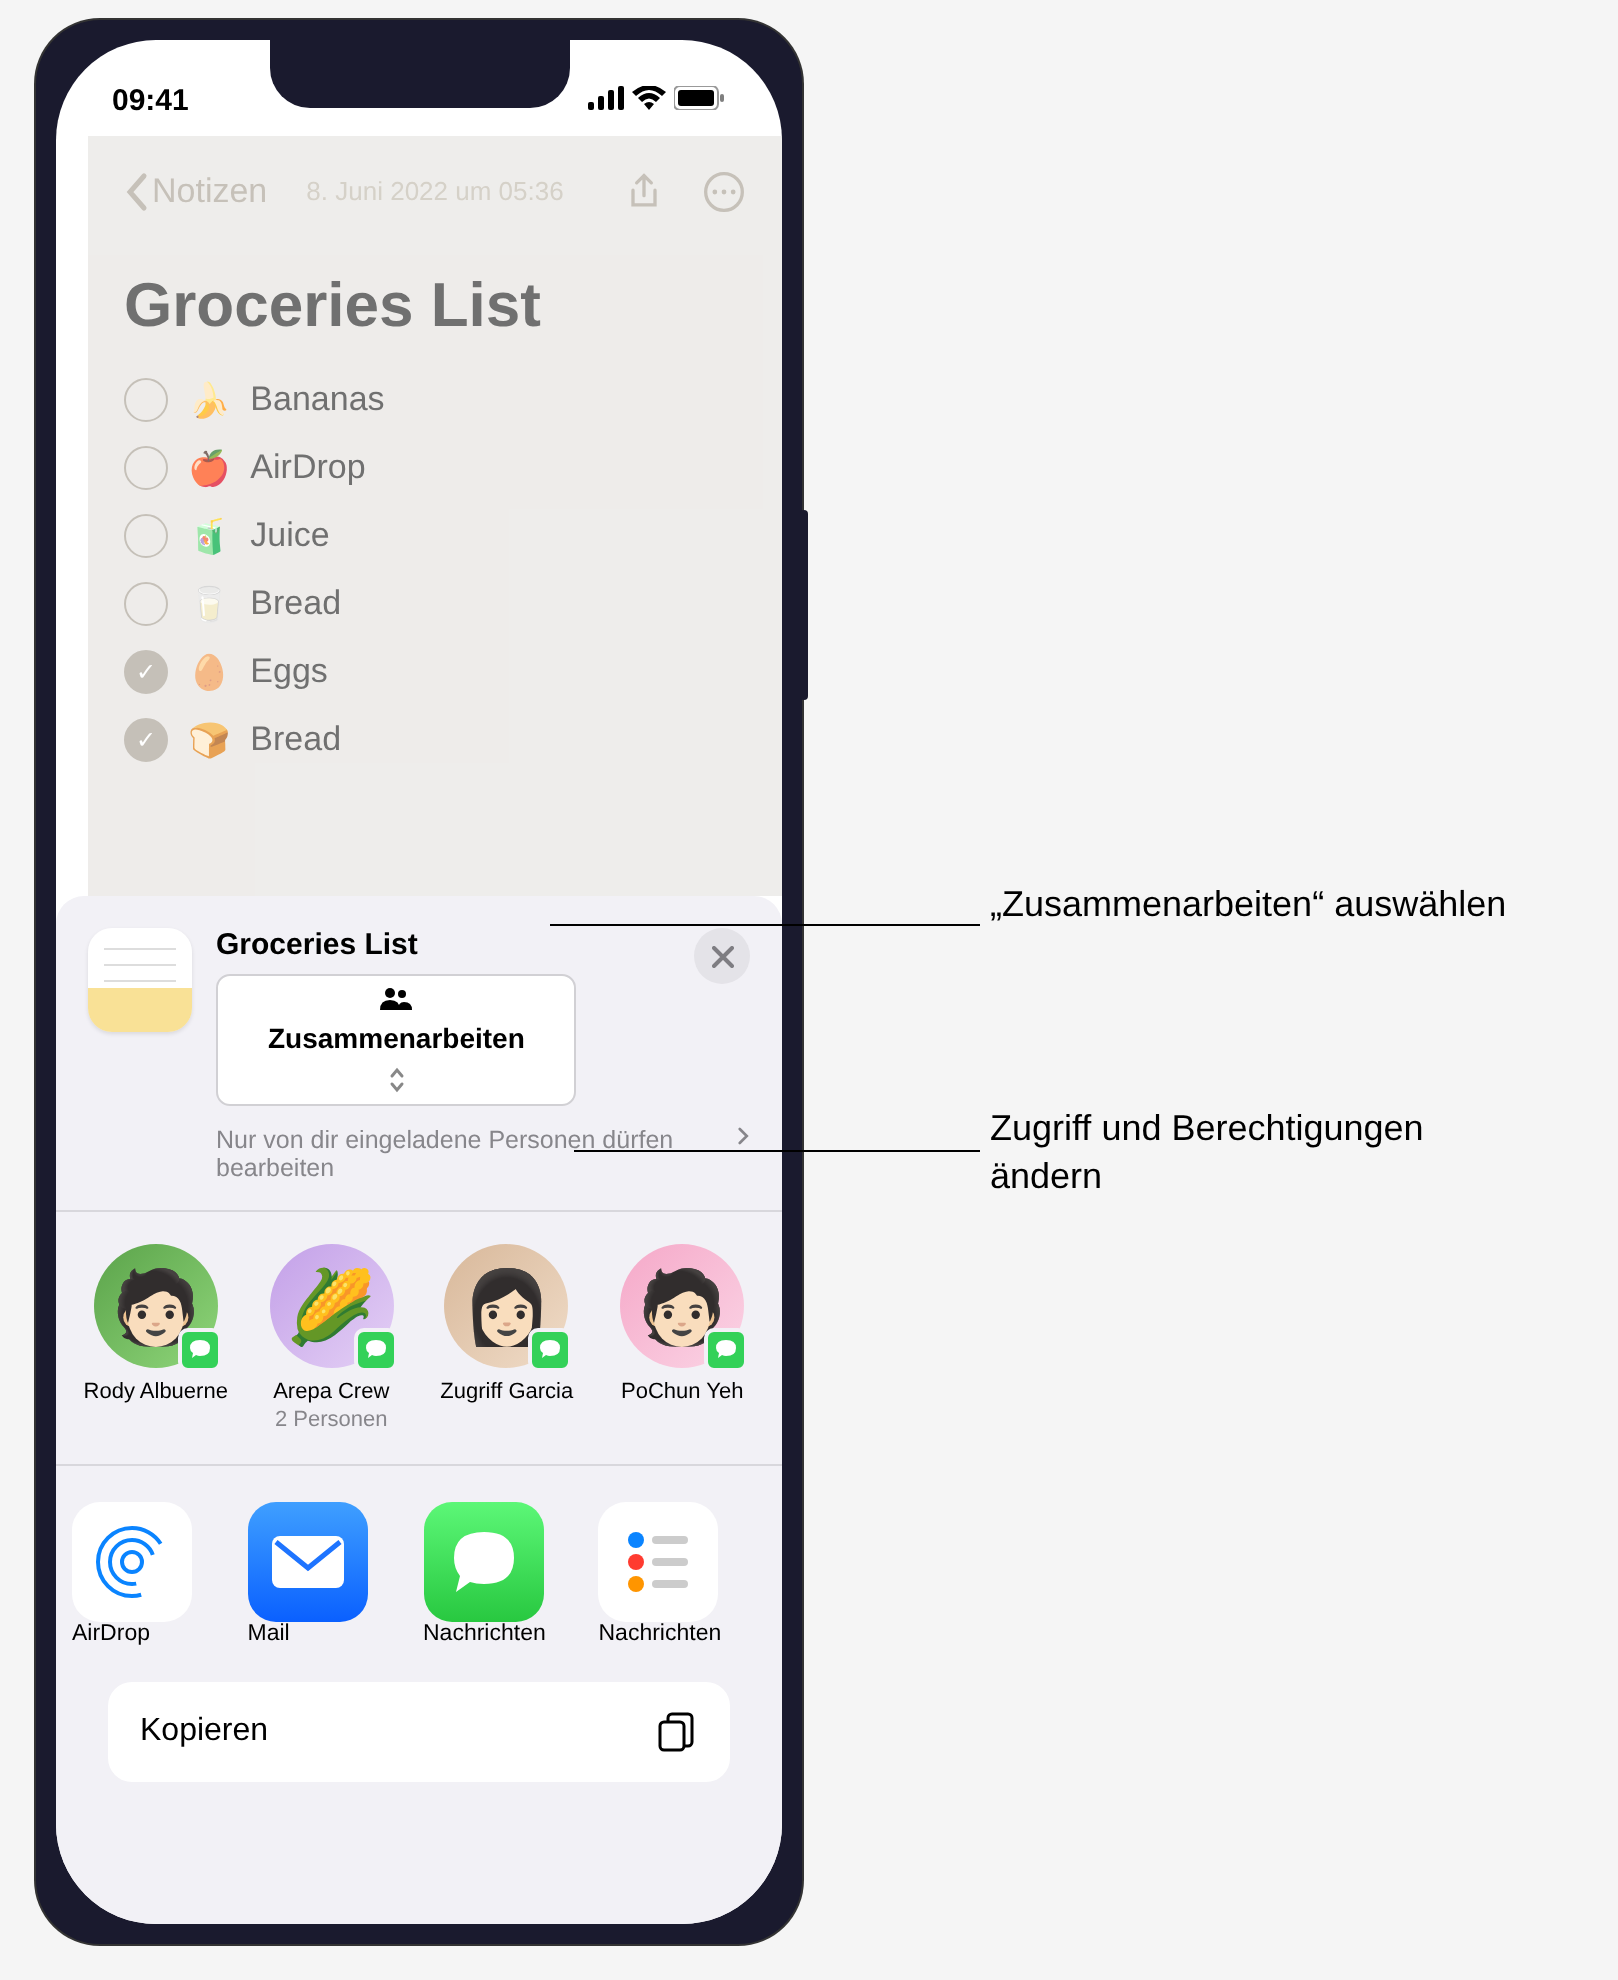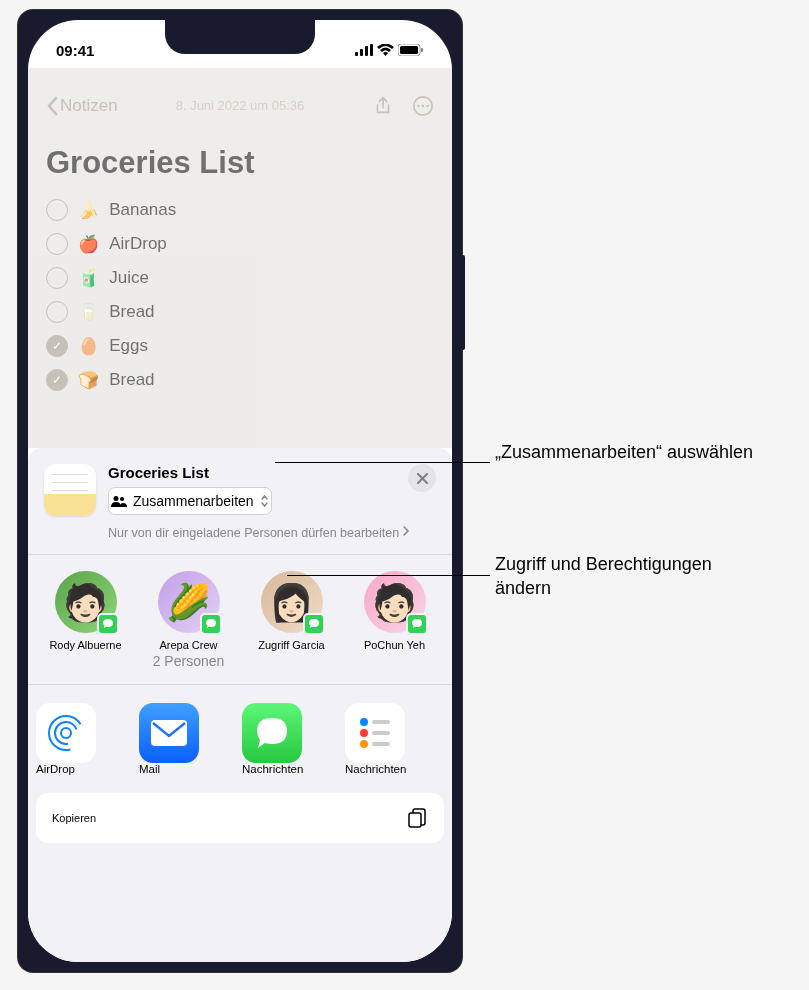--- a/index.html
+++ b/index.html
@@ -2,24 +2,24 @@
 <html><head>
 <meta charset="utf-8">
 <style>
 * { margin: 0; padding: 0; box-sizing: border-box; font-family: -apple-system, BlinkMacSystemFont, "Segoe UI", Helvetica, Arial, sans-serif; }
 body { background: #f5f5f5; width: 809px; height: 990px; position: relative; }
 
 .phone-frame {
   position: absolute;
   left: 18px;
   top: 10px;
-  width: 444px;
+  width: 383px;
   height: 962px;
   background: #1a1a2e;
-  border-radius: 15px;
+  border-radius: 32px;
   padding: 10px;
   box-shadow: 0 0 0 1px #333;
 }
 .phone-side-button {
   position: absolute;
   right: -3px;
   top: 245px;
   width: 4px;
   height: 95px;
   background: #1a1a2e;
@@ -53,26 +53,26 @@
   font-size: 15px;
   font-weight: 600;
 }
 .status-right { display: flex; gap: 4px; align-items: center; }
 .signal-icon, .wifi-icon, .battery-icon { display: inline-block; }
 
 
 .notes-bg {
   position: absolute;
   top: 48px;
-  left: 0;
+  left: 16px;
   right: 0;
   height: 380px;
   background: #e8e6e3;
   opacity: 0.72;
-  padding: 16px 18px;
+  padding: 6px 18px;
 }
 .notes-nav {
   display: flex;
   align-items: center;
   justify-content: space-between;
   height: 44px;
   color: #a9a39a;
 }
 .nav-back { display: flex; align-items: center; gap: 2px; color: #b0a99e; font-size: 17px; }
 .nav-actions { display: flex; gap: 18px; }
@@ -116,21 +116,21 @@
   position: absolute;
   top: 10px; left: 8px; right: 8px; height: 1px;
   background: #ddd;
   box-shadow: 0 8px 0 #ddd, 0 16px 0 #ddd;
 }
 .sheet-header-center { flex: 1; }
 .sheet-title { font-weight: 600; font-size: 15px; margin-bottom: 6px; }
 .collab-pill {
   display: inline-flex; align-items: center; gap: 6px;
   background: #fff; border: 0.5px solid #d1d0d4;
-  border-radius: 7px; padding: 5px 2px; font-size: 14px; font-weight: 400;
+  border-radius: 7px; padding: 5px 25px; font-size: 14px; font-weight: 700; flex-direction: column;
 }
 .close-btn {
   width: 28px; height: 28px; border-radius: 50%; background: #e4e3e8;
   display: flex; align-items: center; justify-content: center;
   color: #7e7d82; font-size: 14px; flex-shrink: 0;
 }
 .permissions-row {
   padding: 4px 16px 14px 80px;
   display: flex; align-items: flex-start; gap: 4px;
   font-size: 12.5px; color: #87868b;
@@ -148,33 +148,33 @@
 .contact-avatar {
   width: 62px; height: 62px; border-radius: 50%; margin: 0 auto 6px;
   position: relative;
 }
 .contact-badge {
   position: absolute; bottom: -2px; right: -2px;
   width: 22px; height: 22px; border-radius: 5px;
   background: #33d158; border: 2px solid #f2f1f6;
   display: flex; align-items: center; justify-content: center;
 }
-.contact-sub { color: #87868b; font-size: 14px; }
+.contact-sub { color: #87868b; font-size: 11px; }
 
 .apps-row {
   display: flex; padding: 18px 8px; gap: 4px;
 }
 .app-target {
   flex: 1; text-align: left; font-size: 11.5px;
 }
 
 .action-row {
-  margin: 0 8px; background: #fff; border-radius: 12px;
+  margin: 0 26px; background: #fff; border-radius: 12px;
   padding: 14px 16px; display: flex; justify-content: space-between; align-items: center;
-  font-size: 11px;
+  font-size: 16px;
 }
 
 
 .callout {
   position: absolute;
   font-size: 18px;
   color: #000;
   line-height: 1.35;
 }
 .callout-line {

